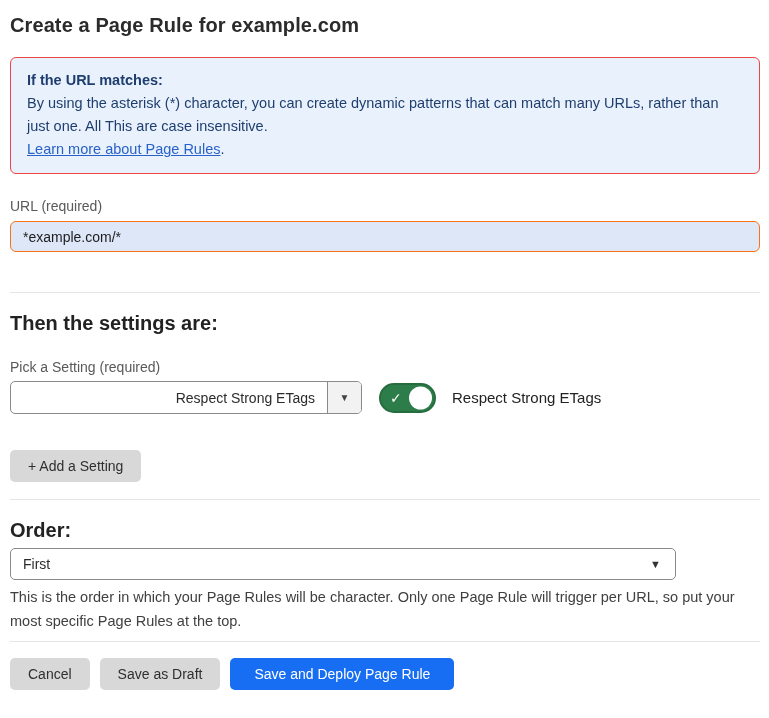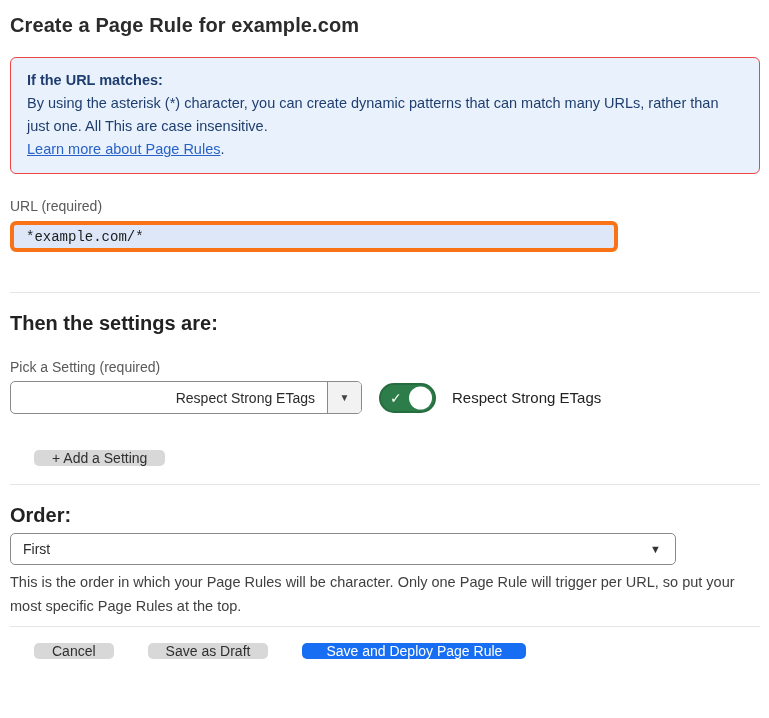--- a/index.html
+++ b/index.html
@@ -39,27 +39,27 @@
   .field-label {
     display: block;
     margin-top: 24px;
     font-size: 14px;
     color: #595959;
   }
 
   .url-input {
     display: block;
     margin-top: 7px;
-    width: 608px;
+    width: 750px;
     height: 31px;
     background: #dde7f8;
-    border: 4px solid #f97316;
+    border: 1px solid #f97316;
     border-radius: 6px;
     padding: 0 12px;
-    font-family: Liberation Mono, monospace;
+    font-family: Liberation Sans, sans-serif;
     font-size: 14px;
     color: #1d1d1d;
   }
 
   hr.divider {
     border: none;
     border-top: 1px solid #e5e5e5;
     margin-top: 40px;
   }
   hr.divider.tight { margin-top: 17px; }
@@ -140,26 +140,25 @@
   }
   .toggle-label {
     margin-left: 16px;
     font-size: 15px;
     color: #222222;
   }
 
   .btn {
     font-family: "Liberation Sans", "DejaVu Sans", sans-serif;
     font-size: 14px;
-    height: 16px;
+    height: 32px;
     border: none;
     border-radius: 5px;
     padding: 0 18px;
     cursor: pointer;
-    margin-left: 24px;
   }
   .btn.gray { background: #d8d8d8; color: #2f2f2f; }
   .btn.blue { background: #186ef2; color: #ffffff; padding: 0 24px; }
   .btn.add-setting { margin-top: 36px; display: inline-block; }
 
   .order-select { margin-top: 6px; width: 666px; height: 32px; position: relative; }
   .order-arrow {
     padding-right: 14px;
     font-size: 11px;
     color: #333333;

